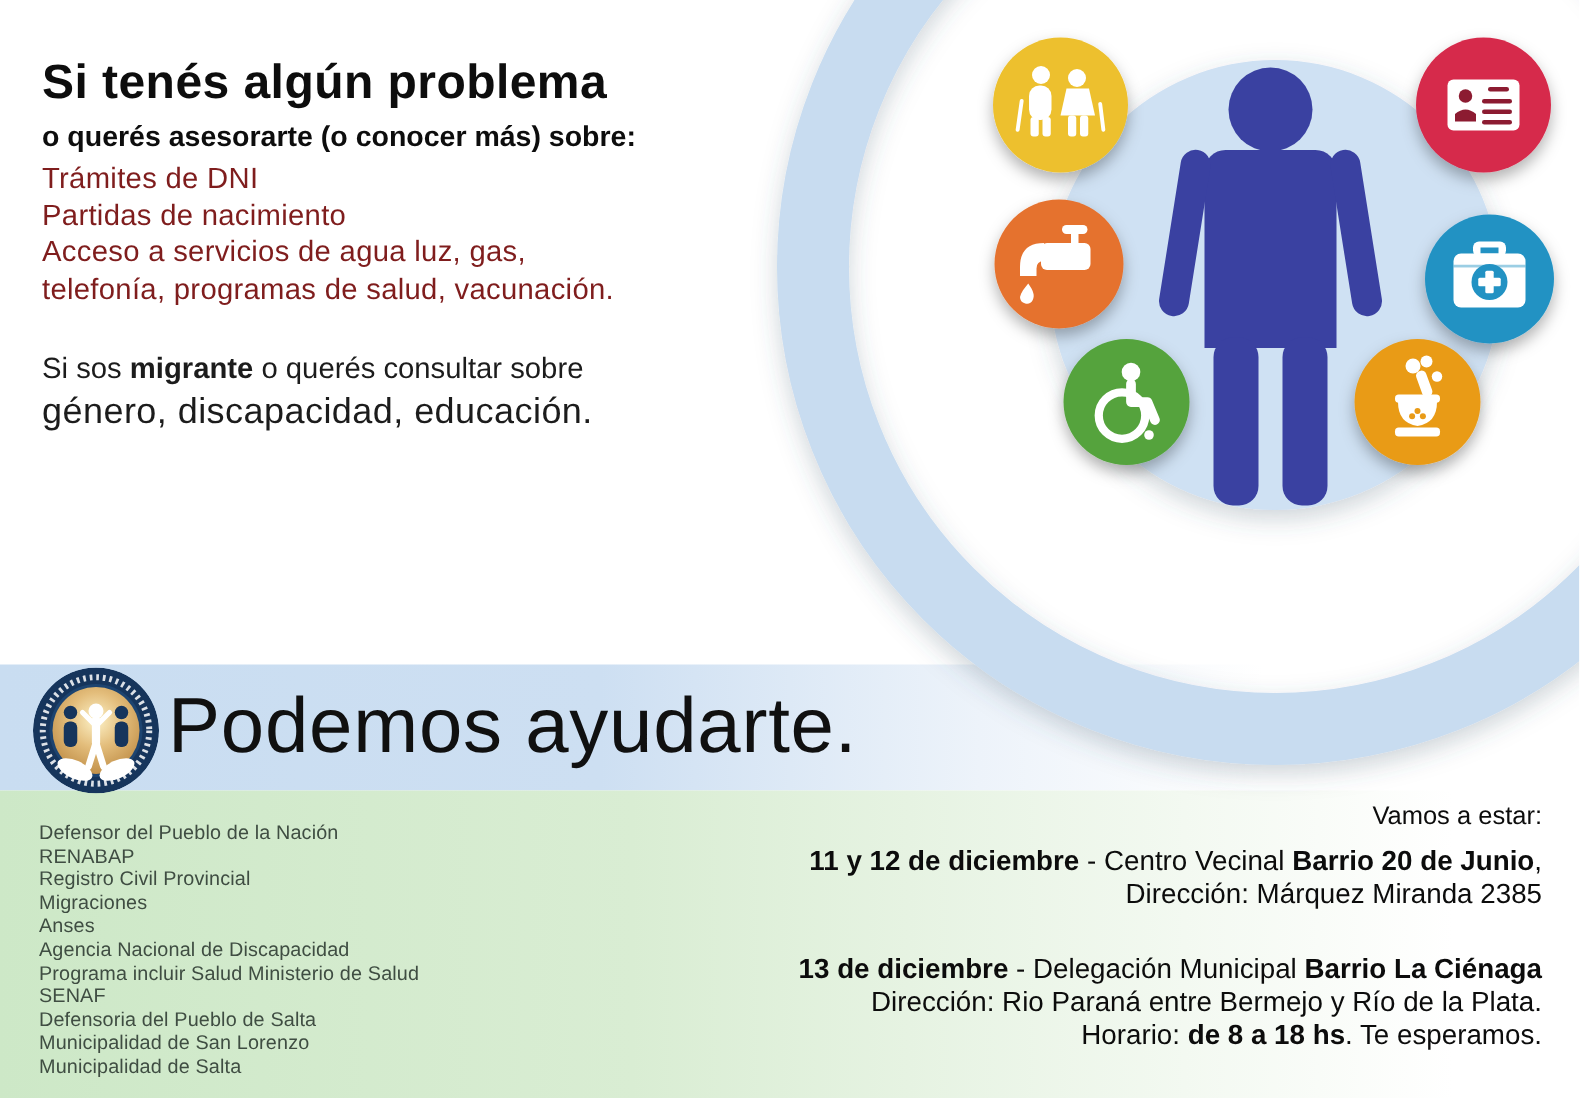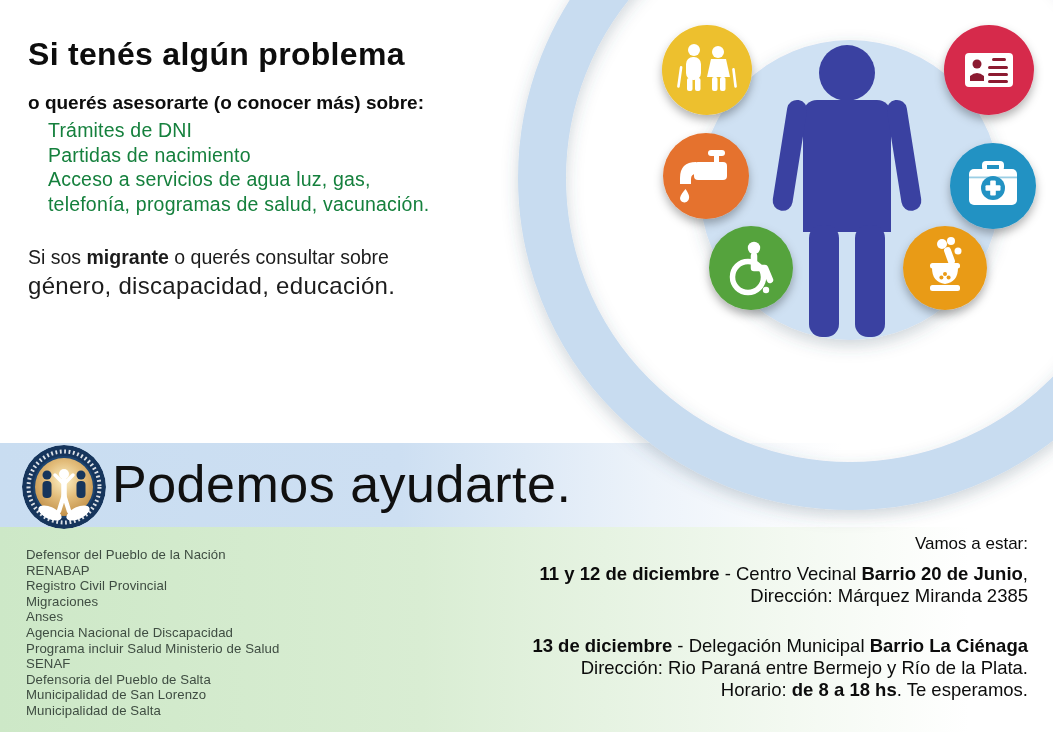--- a/index.html
+++ b/index.html
@@ -3,22 +3,22 @@
 <meta charset="utf-8">
 <style>
   html,body{margin:0;padding:0;background:#ffffff;}
   .canvas{
     position:relative;width:1053px;height:732px;overflow:hidden;background:#ffffff;
     font-family:"Liberation Sans",sans-serif;color:#161616;
   }
   
   .hero-text{position:absolute;left:28px;top:36px;z-index:3;}
   .title{font-size:32px;font-weight:700;letter-spacing:.3px;line-height:36px;color:#0d0d0d;}
-  .subtitle{font-size:19px;font-weight:700;color:#0d0d0d;margin-top:20px;}
-  .plist{margin-top:4px;font-size:19.5px;line-height:24.5px;color:#15803d;letter-spacing:.2px;margin-left:20px;}
+  .subtitle{font-size:19px;font-weight:700;color:#0d0d0d;margin-top:9px;}
+  .plist{margin-top:4px;font-size:19.5px;line-height:24.5px;color:#7f1d1d;letter-spacing:.2px;}
   .migrant{margin-top:30px;font-size:19.5px;color:#1c1c1c;}
   .migrant .l2{font-size:24px;margin-top:3px;letter-spacing:.3px;}
   .auh{margin-top:28px;}
   .auh .l1{font-size:27px;color:#141414;letter-spacing:.2px;}
   .auh .l2{font-size:20px;margin-top:3px;}
   b{font-weight:700;}
   
   .band-blue{position:absolute;left:0;top:443px;width:100%;height:84px;z-index:1;
     background:linear-gradient(90deg,#c9ddf1 0%,#cddff2 38%,#edf3fa 62%,#ffffff 80%);}
   .green-sec{position:absolute;left:0;top:527px;width:100%;height:217px;z-index:1;

